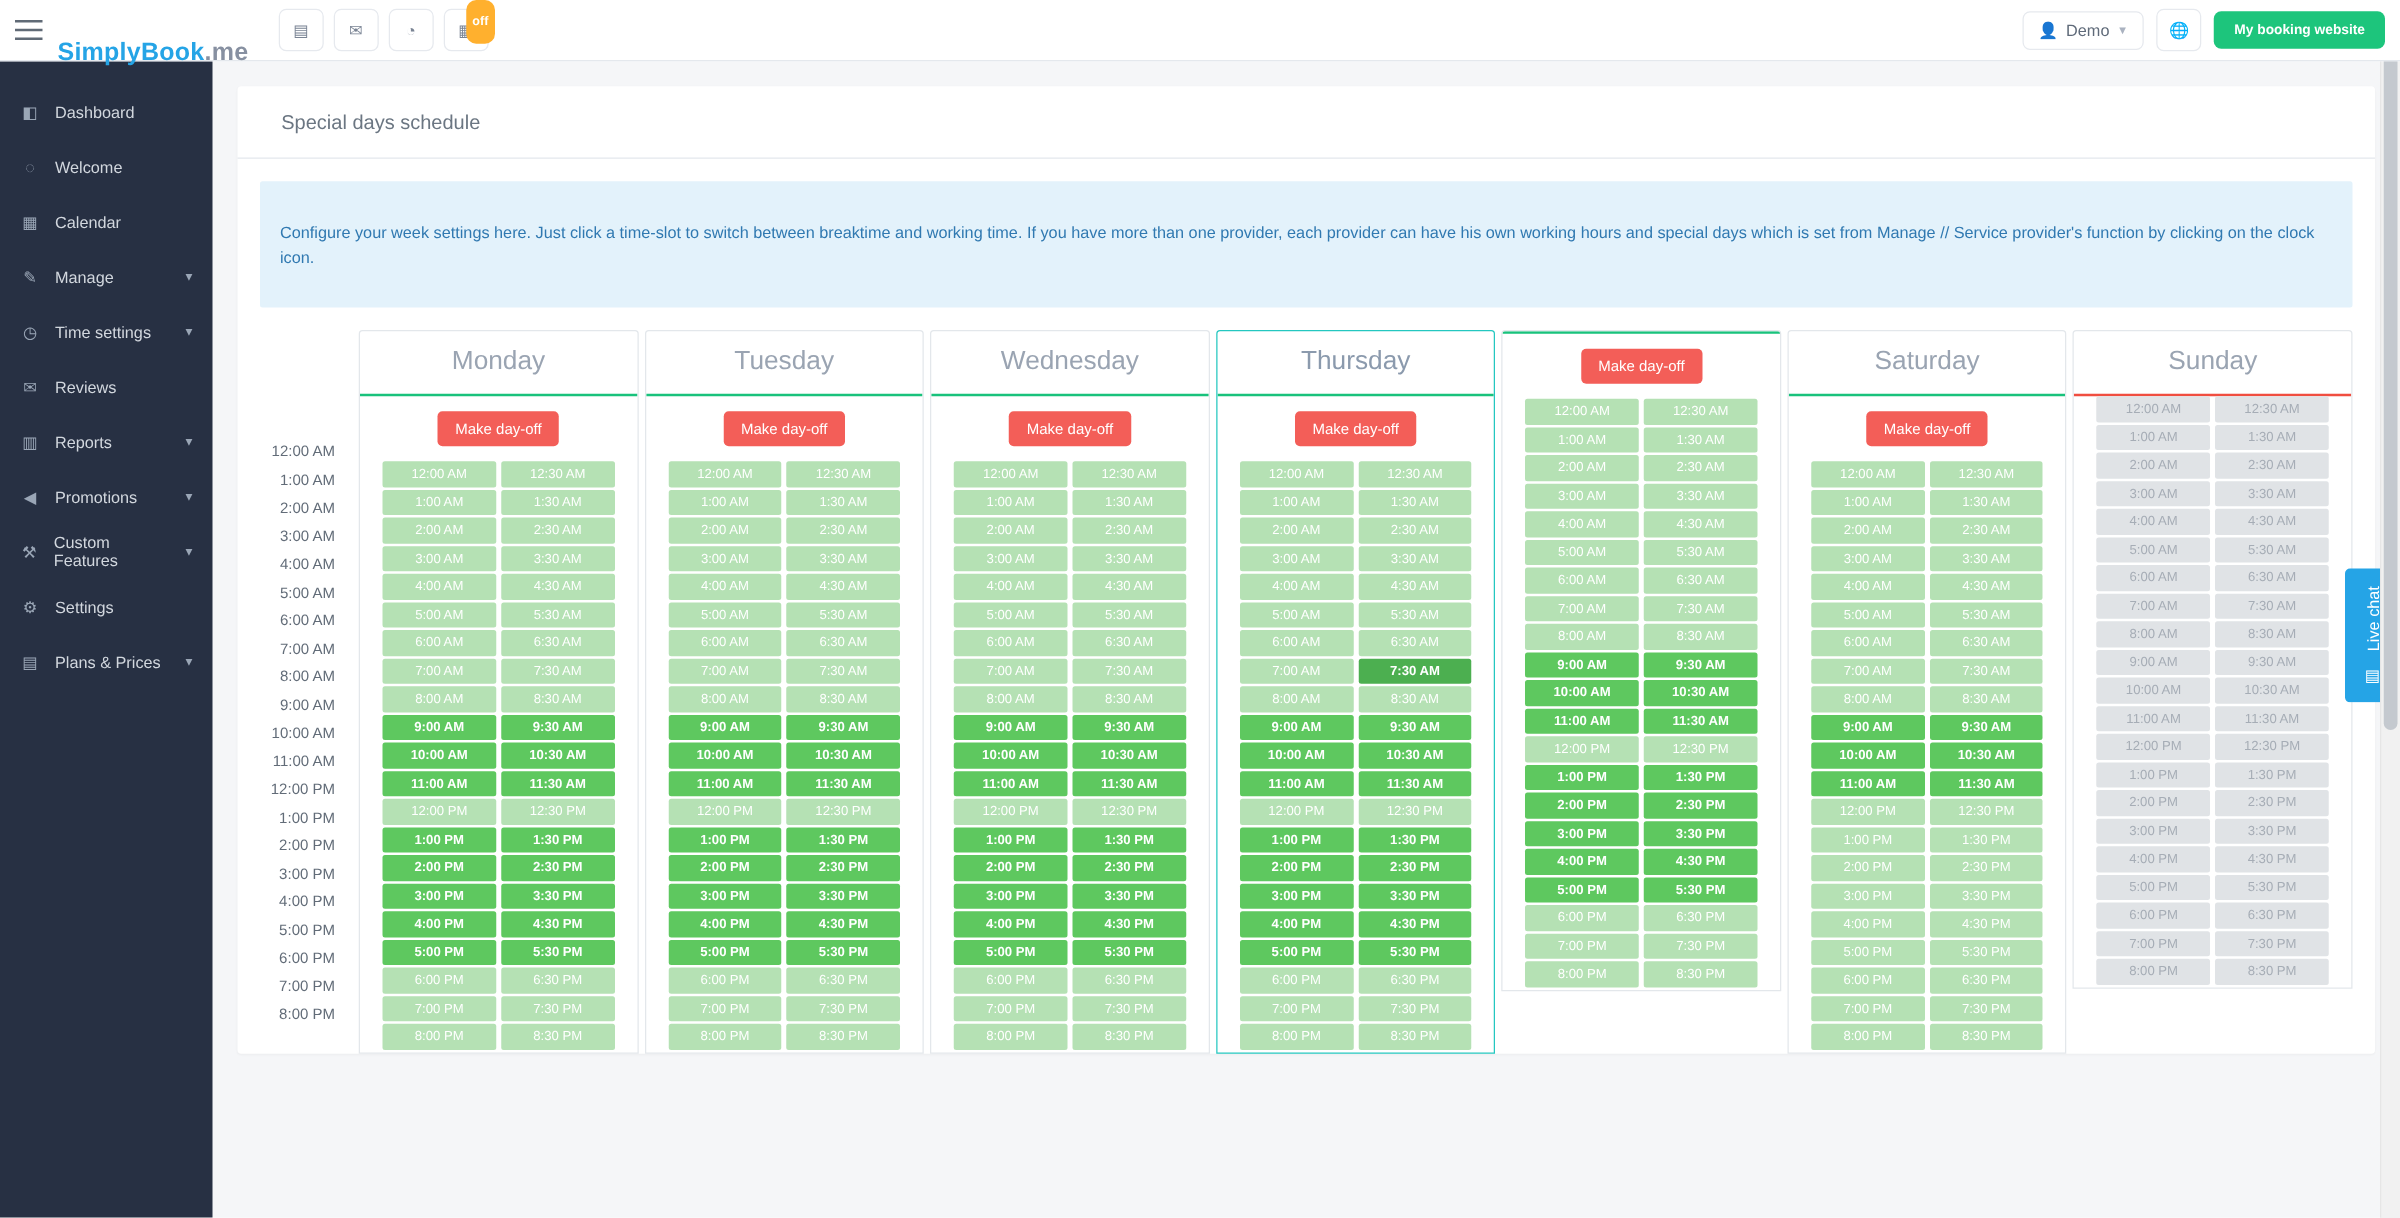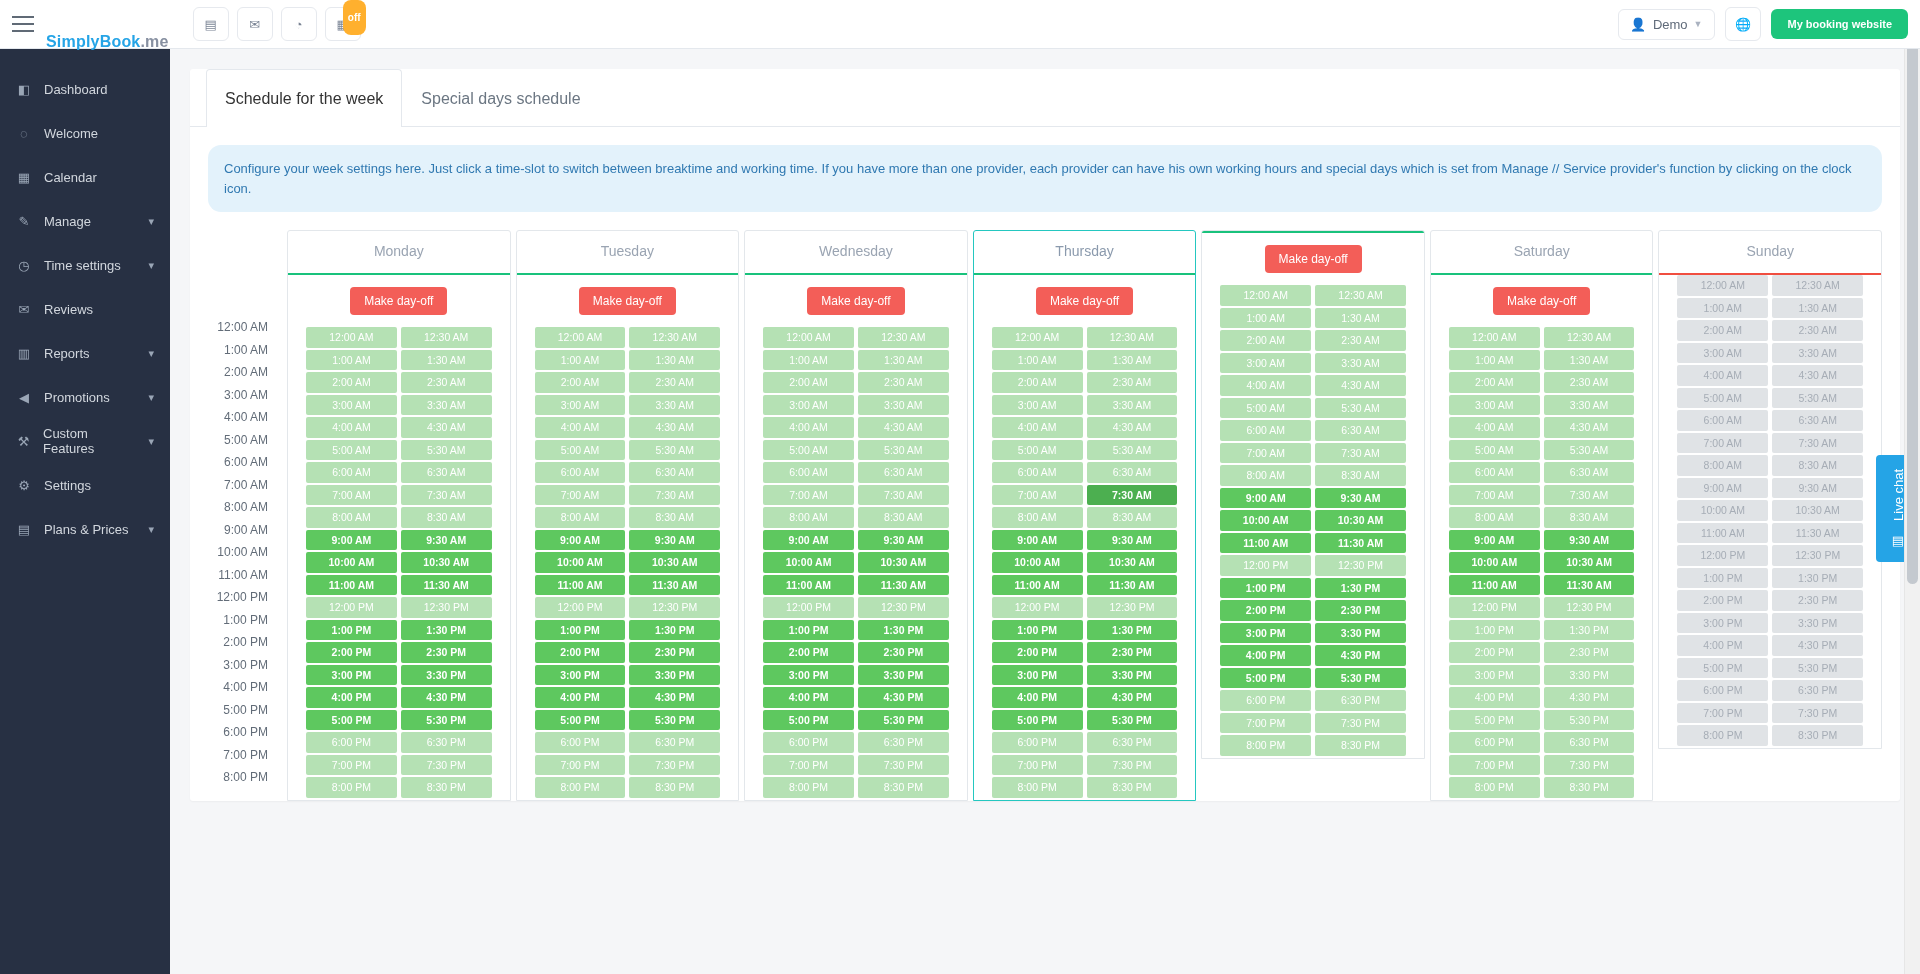--- a/index.html
+++ b/index.html
@@ -26,21 +26,21 @@
     --slot-grey:#e0e3e6;
     --slot-dark:#4caf50;
     --red:#f35e58;
     font-family: Arial, Helvetica, sans-serif;
   }
   html,body{margin:0;padding:0;height:100%;background:var(--bg);font-size:13px;color:var(--text);}
   
   .topbar{height:48px;background:#fff;border-bottom:1px solid var(--topbar-border);display:flex;align-items:center;padding:0 12px;position:relative;z-index:3;}
   .burger{width:22px;height:16px;display:flex;flex-direction:column;justify-content:space-between;margin-right:12px;cursor:pointer;}
   .burger span{height:2px;background:#606a76;}
-  .brand{font-size:16px;font-weight:700;letter-spacing:.2px;margin-right:24px;margin-top:36px;}
+  .brand{font-size:20px;font-weight:700;letter-spacing:.2px;margin-right:24px;margin-top:36px;}
   .brand .s{color:var(--accent);}
   .brand .me{color:#8790a1;}
   .top-actions{display:flex;align-items:center;gap:8px;}
   .icon-btn{width:34px;height:32px;border:1px solid #e6e9ee;border-radius:6px;display:flex;align-items:center;justify-content:center;color:#7a8494;background:#fff;cursor:pointer;position:relative;}
   .badge{position:absolute;top:-8px;right:-6px;background:var(--orange-badge);color:#fff;font-size:10px;font-weight:bold;padding:12px 5px;border-radius:8px;}
   .topbar-spacer{flex:1;}
   .demo-btn{border:1px solid #e6e9ee;border-radius:6px;padding:7px 12px;display:flex;align-items:center;gap:6px;color:#5f6a79;background:#fff;cursor:pointer;}
   .demo-caret{font-size:9px;color:#aab2c0;}
   .book-btn{background:var(--green-btn);color:#fff;border:none;border-radius:6px;padding:9px 16px;font-weight:700;font-size:11px;cursor:pointer;}
   
@@ -49,28 +49,28 @@
   .nav-item{display:flex;align-items:center;padding:0 16px;height:44px;color:var(--sidebar-fore);cursor:pointer;gap:12px;font-size:13px;}
   .nav-item .chev{margin-left:auto;color:var(--sidebar-fore-dim);font-size:11px;}
   .nav-icon{width:16px;text-align:center;color:var(--sidebar-fore-dim);}
   
   .main{flex:1;overflow:hidden;padding:0;position:relative;}
   .card{background:var(--card-bg);margin:20px;border-radius:3px;box-shadow:0 1px 2px rgba(0,0,0,.04);padding:0;}
   .tabs{display:flex;border-bottom:1px solid var(--topbar-border);padding:0 16px;}
   .tab{padding:20px 18px 18px;font-size:16px;border:1px solid transparent;border-bottom:none;color:var(--text-muted);cursor:pointer;border-radius:4px 4px 0 0;}
   .tab.active{color:#333;border-color:var(--topbar-border);background:#fff;margin-bottom:-1px;}
   .content{padding:18px 18px 0;}
-  .info-box{background:var(--info-bg);color:var(--info-fore);border-radius:13px;padding:14px 16px;font-size:13px;line-height:1.5;margin-bottom:18px;}
+  .info-box{background:var(--info-bg);color:var(--info-fore);border-radius:2px;padding:31px 16px;font-size:13px;line-height:1.5;margin-bottom:18px;}
   
   .sched{display:flex;gap:5px;padding:0 0 0 4px;align-items:flex-start;}
   .hour-col{width:70px;flex-shrink:0;padding-top:86px;}
   .hour-label{height:22.5px;display:flex;align-items:center;justify-content:flex-end;padding-right:14px;color:#626c78;font-size:12px;}
   .day-col{flex:1;border:1px solid var(--col-border);border-radius:3px 3px 0 0;min-width:0;overflow:hidden;}
   .day-col.active{border:1px solid var(--teal);}
-  .day-head{text-align:center;color:#9aa4b2;font-size:14px;padding:12px 0 14px;}
+  .day-head{text-align:center;color:#9aa4b2;font-size:21px;padding:12px 0 14px;}
   .day-col.active .day-head{color:#8b9aad;}
   .day-rule{height:2px;background:var(--green);}
   .day-rule.red{background:#f04e40;}
   .toggle-wrap{display:flex;justify-content:center;padding:12px 0;}
   .toggle-btn{border:none;border-radius:4px;padding:7px 14px;color:#fff;font-size:12px;cursor:pointer;}
   .toggle-red{background:var(--red);}
   .toggle-teal{background:var(--teal);}
   .slots{padding:0 18px;}
   .slot-row{display:flex;gap:4px;height:20.5px;margin-bottom:2px;}
   .slot{flex:1;border-radius:2px;display:flex;align-items:center;justify-content:center;color:#fff;font-size:10.5px;padding:2px 0;cursor:pointer;min-width:0;white-space:nowrap;overflow:hidden;}
@@ -164,21 +164,20 @@
       <div class="nav-item">
         <span class="nav-icon">▤</span>
         <span>Plans &amp; Prices</span>
         <span class="chev">▾</span>
       </div>
     </nav>
 
   <main class="main">
     <div class="card">
       <div class="tabs" id="tabs">
-          <div class="tab active">Schedule for the week</div>
           <div class="tab">Special days schedule</div>
         </div>
       <div class="content">
         <div class="info-box">Configure your week settings here. Just click a time-slot to switch between breaktime and working time. If you have more than one provider, each provider can have his own working hours and special days which is set from Manage // Service provider's function by clicking on the clock icon.</div>
         <div class="sched" id="sched">
             <div class="hour-col">
               <div class="hour-label">12:00 AM</div>
               <div class="hour-label">1:00 AM</div>
               <div class="hour-label">2:00 AM</div>
               <div class="hour-label">3:00 AM</div>

